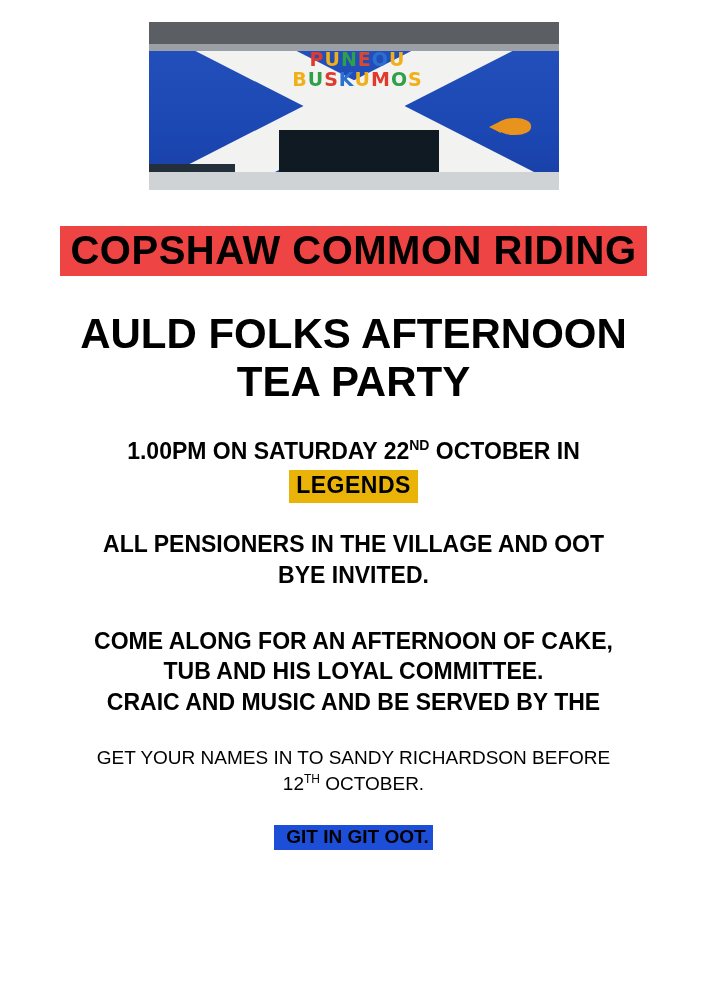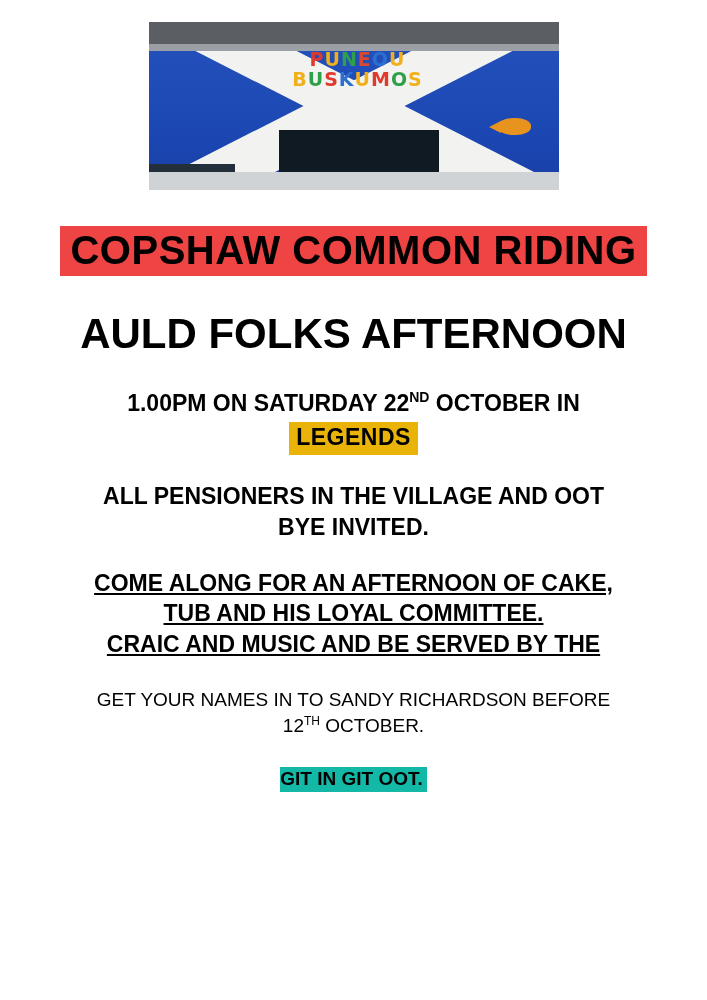--- a/index.html
+++ b/index.html
@@ -181,40 +181,40 @@
   }
 
   .body-block {
     margin: 26px auto 0 auto;
     width: 620px;
     text-align: center;
     font-weight: 700;
     font-size: 23px;
     line-height: 1.32;
   }
-  .body-block.second { margin-top: 26px; text-decoration: underline; }
+  .body-block.second { margin-top: 36px; }
 
   .deadline {
     margin: 28px auto 0 auto;
     width: 640px;
     text-align: center;
     font-weight: 400;
     font-size: 19px;
     line-height: 1.35;
   }
   .deadline sup { font-size: 12px; vertical-align: super; margin-top: 10px; }
 
   .footer {
     margin: 28px auto 0 auto;
     text-align: center;
   }
   .footer .hl {
-    background: #14b8a6;
+    background: #1d4ed8;
     display: inline-block;
-    padding: 1px 4px 2px 0;
+    padding: 1px 4px 2px 12px;
     font-weight: 700;
     font-size: 19px;
   }
 </style>
 </head>
 <body>
 
 <div class="poster">
 
   <div class="photo-wrap">
@@ -243,20 +243,21 @@
       </div>
     </div>
   </div>
 
   <div class="title-bar">
     <span class="hl">COPSHAW COMMON RIDING</span>
   </div>
 
   <div class="subtitle">
     <div>AULD FOLKS AFTERNOON</div>
+    <div>TEA PARTY</div>
   </div>
 
   <div class="when">
     <span>1.00PM ON SATURDAY 22</span><sup>ND</sup><span> OCTOBER IN</span>
     <div>
       <span class="venue">LEGENDS</span>
     </div>
   </div>
 
   <div class="body-block">

